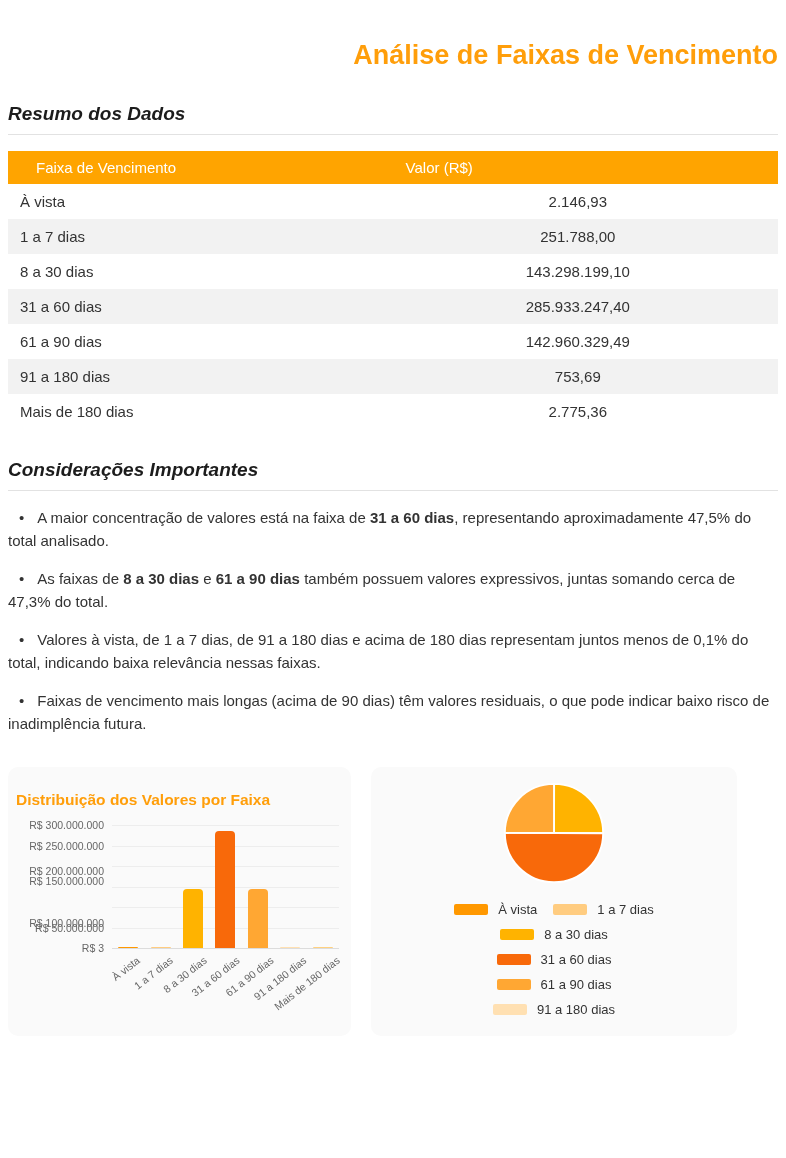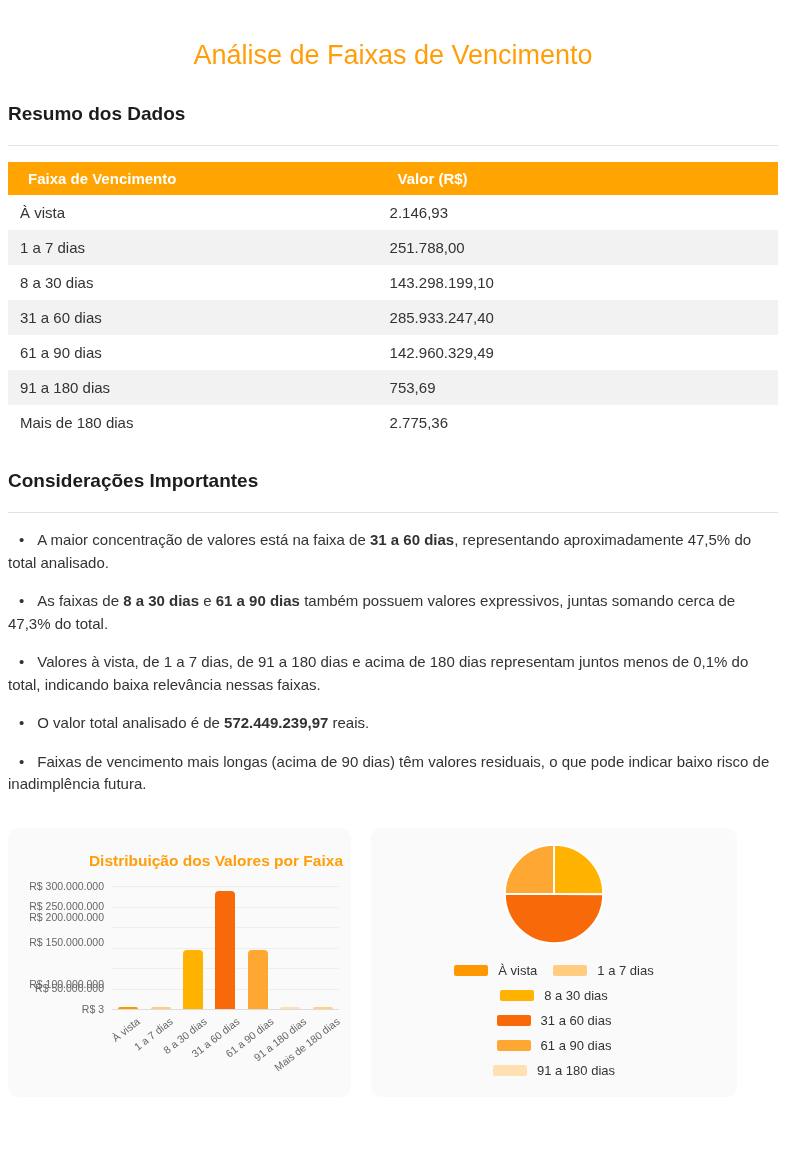--- a/index.html
+++ b/index.html
@@ -4,42 +4,42 @@
 <style>
   :root{
     --accent:#FF9E0A; --header-bg:#FFA400; --btn-bg:#FFA008;
     --row-alt:#F2F2F2; --card-bg:#FAFAFA; --text:#333; --muted:#666;
   }
   *{box-sizing:border-box}
   html,body{margin:0;padding:0;background:#fff;color:var(--text);
     font-family:"Liberation Sans","DejaVu Sans",sans-serif;}
   .page{width:786px;padding:0 8px;}
 
-  h1.page-title{color:var(--accent);text-align:center;font-size:27px;
-    font-weight:normal;margin:40px 0 32px;}
+  h1.page-title{color:var(--accent);text-align:right;font-size:27px;
+    font-weight:bold;margin:40px 0 32px;}
   h2.section-heading{font-size:19px;color:#1c1c1c;font-weight:bold;
-    border-bottom:1px solid #e2e2e2;padding-bottom:20px;margin:30px 0 16px;}
+    border-bottom:1px solid #e2e2e2;padding-bottom:9px;margin:30px 0 16px;font-style:italic;}
 
   table.summary-table{width:100%;border-collapse:collapse;}
   table.summary-table th{background:var(--header-bg);color:#fff;text-align:left;
-    font-size:15px;font-weight:bold;padding:8px 20px;}
+    font-size:15px;font-weight:normal;padding:8px 28px;}
   table.summary-table th.col-faixa{width:48%;}
   table.summary-table td{padding:9px 12px;font-size:15px;color:var(--text);}
-  table.summary-table td.value{text-align:left;}
+  table.summary-table td.value{text-align:center;}
   table.summary-table tbody tr:nth-child(even){background:var(--row-alt);}
 
   .bullet-item{margin:16px 0 5px;font-size:15px;line-height:1.5;}
   .bullet-item .dot{margin:0 13px 0 11px;}
   .bullet-item .b{font-weight:bold;}
 
   .charts{display:flex;gap:20px;margin-top:32px;align-items:stretch;}
   .card{background:var(--card-bg);border-radius:10px;padding:14px 8px 12px;}
   .card.bar-card{width:343px;}
   .card.pie-card{width:366px;}
-  .chart-title{color:var(--accent);text-align:right;font-size:15.5px;
+  .chart-title{color:var(--accent);text-align:left;font-size:15.5px;
     font-weight:bold;margin:10px 0 16px;}
 
   .bar-chart{display:flex;padding:0 4px 0 2px;}
   .yaxis{width:94px;position:relative;height:123px;flex:none;}
   .ylab{position:absolute;right:8px;font-size:10.5px;color:var(--muted);white-space:nowrap;}
   .plot{position:relative;flex:1;height:123px;}
   .gridline{position:absolute;left:0;right:0;height:1px;background:#ededed;}
   .gridline.baseline{background:#dcdcdc;}
   .slots{position:absolute;left:0;right:0;top:0;bottom:0;display:flex;align-items:flex-end;}
   .slot{flex:1;display:flex;justify-content:center;}
@@ -102,33 +102,32 @@
         </tr>
       </tbody>
   </table>
 
   <h2 class="section-heading">Considerações Importantes</h2>
 
   <div>
       <p class="bullet-item"><span class="dot">•</span><span>A maior concentração de valores está na faixa de </span><span class="b">31 a 60 dias</span><span>, representando aproximadamente 47,5% do total analisado.</span></p>
       <p class="bullet-item"><span class="dot">•</span><span>As faixas de </span><span class="b">8 a 30 dias</span><span> e </span><span class="b">61 a 90 dias</span><span> também possuem valores expressivos, juntas somando cerca de 47,3% do total.</span></p>
       <p class="bullet-item"><span class="dot">•</span><span>Valores à vista, de 1 a 7 dias, de 91 a 180 dias e acima de 180 dias representam juntos menos de 0,1% do total, indicando baixa relevância nessas faixas.</span></p>
-      <p class="bullet-item"><span class="dot">•</span><span>O valor total analisado é de </span><span class="b">572.449.239,97</span><span> reais.</span></p>
       <p class="bullet-item"><span class="dot">•</span><span>Faixas de vencimento mais longas (acima de 90 dias) têm valores residuais, o que pode indicar baixo risco de inadimplência futura.</span></p>
     </div>
 
   <div class="charts">
 
     <div class="card bar-card">
       <h3 class="chart-title">Distribuição dos Valores por Faixa</h3>
       <div class="bar-chart">
         <div class="yaxis">
             <div class="ylab" style="top: -6px;">R$ 300.000.000</div>
             <div class="ylab" style="top: 14.5px;">R$ 250.000.000</div>
-            <div class="ylab" style="top: 25px;">R$ 200.000.000</div>
+            <div class="ylab" style="top: 40px;">R$ 200.000.000</div>
             <div class="ylab" style="top: 50px;">R$ 150.000.000</div>
             <div class="ylab" style="top: 92px;">R$ 100.000.000</div>
             <div class="ylab" style="top: 96.5px;">R$ 50.000.000</div>
             <div class="ylab" style="top: 117px;">R$ 3</div>
           </div>
         <div class="plot">
           <div></div>
           <div class="gridline" style="position: absolute; top: 0px; left: 0px; right: 0px;"></div>
             <div class="gridline" style="position: absolute; top: 21px; left: 0px; right: 0px;"></div>
             <div class="gridline" style="position: absolute; top: 41px; left: 0px; right: 0px;"></div>

